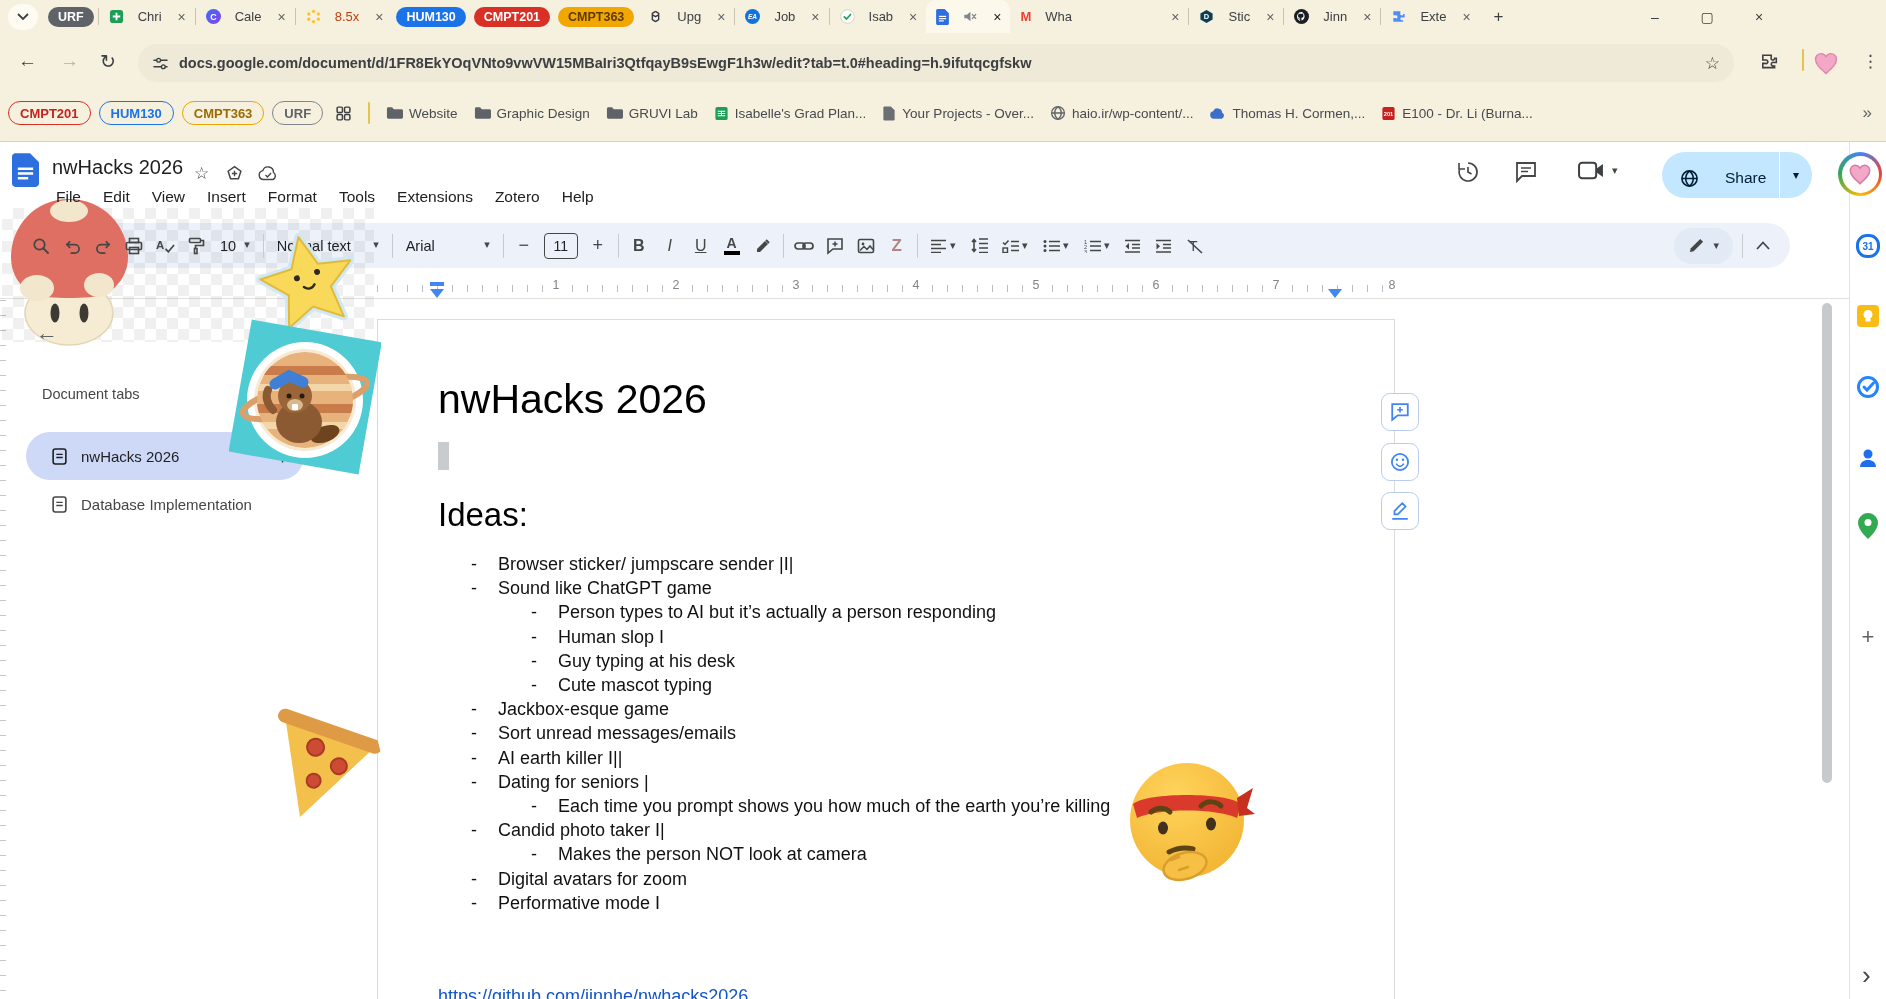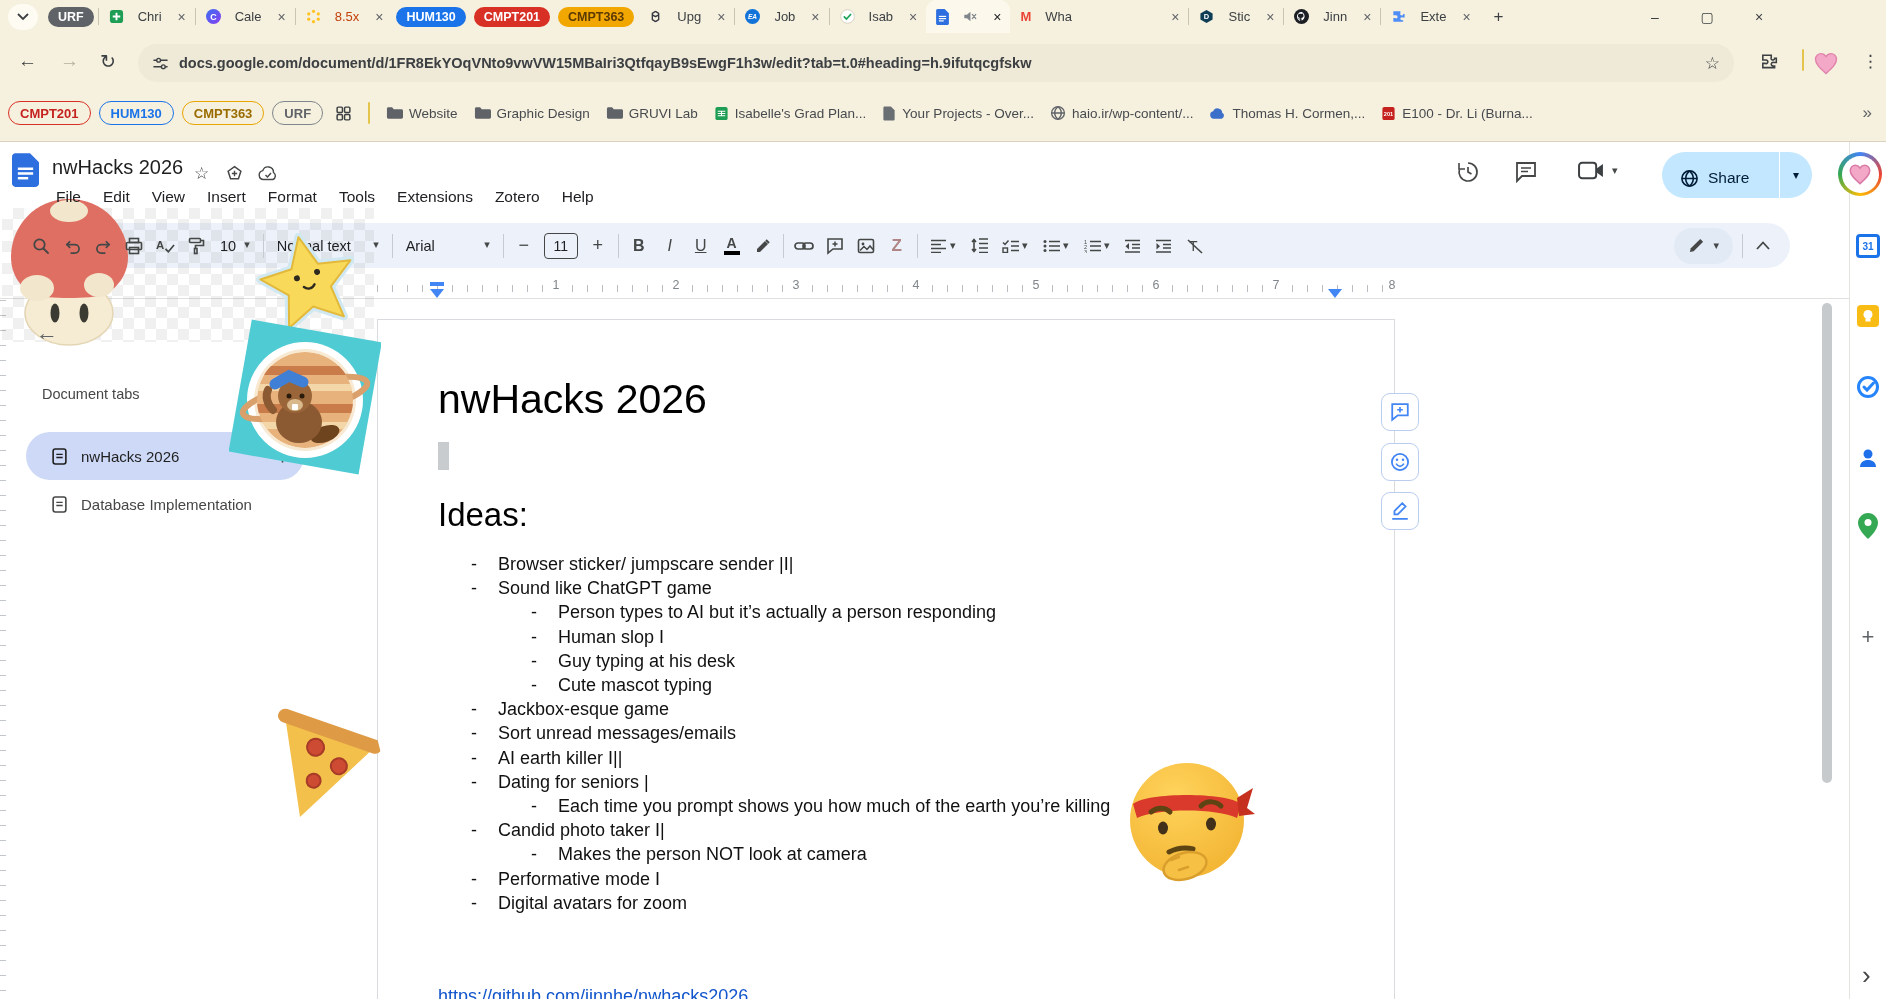--- a/index.html
+++ b/index.html
@@ -41,21 +41,21 @@
   .ysep { width:2px; height:22px; background:#E3C44C; border-radius:1px; margin:0 4px; }
 
   
   #dtitle { position:absolute; left:52px; top:156px; font-size:20px; color:#1F1F1F; z-index:11; }
   .titleicon { position:absolute; top:163px; color:#444746; font-size:17px; z-index:11; }
   #menus { position:absolute; left:47px; top:186px; display:flex; gap:4px; z-index:11; }
   .menu { font-size:15.5px; color:#202124; padding:2px 9px; border-radius:6px; }
   .hdricon { position:absolute; top:160px; z-index:11; }
   #sharebtn { position:absolute; left:1662px; top:152px; width:150px; height:46px;
     background:#C2E7FF; border-radius:23px; display:flex; align-items:center; z-index:11; }
-  #sharebtn .main { display:flex; align-items:center; gap:9px; padding:0 10px 0 18px; flex:1;margin-top:6px; }
+  #sharebtn .main { display:flex; align-items:center; gap:26px; padding:0 10px 0 18px; flex:1;margin-top:6px; }
   #sharebtn .lbl { font-size:15.5px; font-weight:500; color:#001D35; }
   #sharebtn .vline { width:1px; height:46px; background:#fff; }
   #sharebtn .caret { padding:0 13px; color:#001D35; font-size:12px; }
   #avatar { position:absolute; left:1838px; top:152px; width:44px; height:44px; border-radius:50%;
     background:conic-gradient(#4285F4,#EA4335,#FBBC05,#34A853,#4285F4); display:flex;
     align-items:center; justify-content:center; z-index:11; }
   #avatar .inner { width:37px; height:37px; border-radius:50%; background:#fff;
     display:flex; align-items:center; justify-content:center; }
 
   
@@ -652,22 +652,22 @@
     <div class="l2"><span class="dash">-</span><span>Human slop I</span></div>
     <div class="l2"><span class="dash">-</span><span>Guy typing at his desk</span></div>
     <div class="l2"><span class="dash">-</span><span>Cute mascot typing</span></div>
     <div class="l1"><span class="dash">-</span><span>Jackbox-esque game</span></div>
     <div class="l1"><span class="dash">-</span><span>Sort unread messages/emails</span></div>
     <div class="l1"><span class="dash">-</span><span>AI earth killer I||</span></div>
     <div class="l1"><span class="dash">-</span><span>Dating for seniors |</span></div>
     <div class="l2"><span class="dash">-</span><span>Each time you prompt shows you how much of the earth you’re killing</span></div>
     <div class="l1"><span class="dash">-</span><span>Candid photo taker I|</span></div>
     <div class="l2"><span class="dash">-</span><span>Makes the person NOT look at camera</span></div>
+    <div class="l1"><span class="dash">-</span><span>Digital avatars for zoom</span></div>
     <div class="l1"><span class="dash">-</span><span>Performative mode I</span></div>
-    <div class="l1"><span class="dash">-</span><span>Digital avatars for zoom</span></div>
   </div>
   <div id="doclink">https://github.com/jinnhe/nwhacks2026</div>
 </div>
 
 <div class="marginbtn" style="top:393px">
   <svg width="20" height="20" viewBox="0 0 18 18">
       <path d="M2 2h14v10H7l-5 4z" fill="none" stroke="#4285F4" stroke-width="1.6"></path>
       <path d="M9 4.5v5M6.5 7h5" stroke="#4285F4" stroke-width="1.5"></path>
     </svg>
 </div>
@@ -681,21 +681,21 @@
 </div>
 <div class="marginbtn" style="top:492px">
   <svg width="20" height="20" viewBox="0 0 18 18">
       <path d="M2 16h14M11 2l3 3-7 7H4v-3z" fill="none" stroke="#4285F4" stroke-width="1.6"></path>
     </svg>
 </div>
 
 <div id="sidepanel"></div>
 <div id="scrollthumb"></div>
 <div class="spicon" style="top:233px">
-  <div style="width:24px;height:24px;border-radius:4px;border:3px solid #1A73E8;background:#fff;display:flex;align-items:center;justify-content:center;font-size:10px;font-weight:bold;color:#1A73E8">31</div>
+  <div style="width:24px;height:24px;border-radius:11px;border:3px solid #1A73E8;background:#fff;display:flex;align-items:center;justify-content:center;font-size:10px;font-weight:bold;color:#1A73E8">31</div>
 </div>
 <div class="spicon" style="top:303px">
   <svg width="24" height="24" viewBox="0 0 24 24">
       <rect x="1" y="1" width="22" height="22" rx="4" fill="#F9BC15"></rect>
       <circle cx="12" cy="10.5" r="4.5" fill="#fff"></circle>
       <rect x="9.5" y="14.5" width="5" height="3" fill="#fff"></rect>
     </svg>
 </div>
 <div class="spicon" style="top:374px">
   <svg width="24" height="24" viewBox="0 0 24 24">

